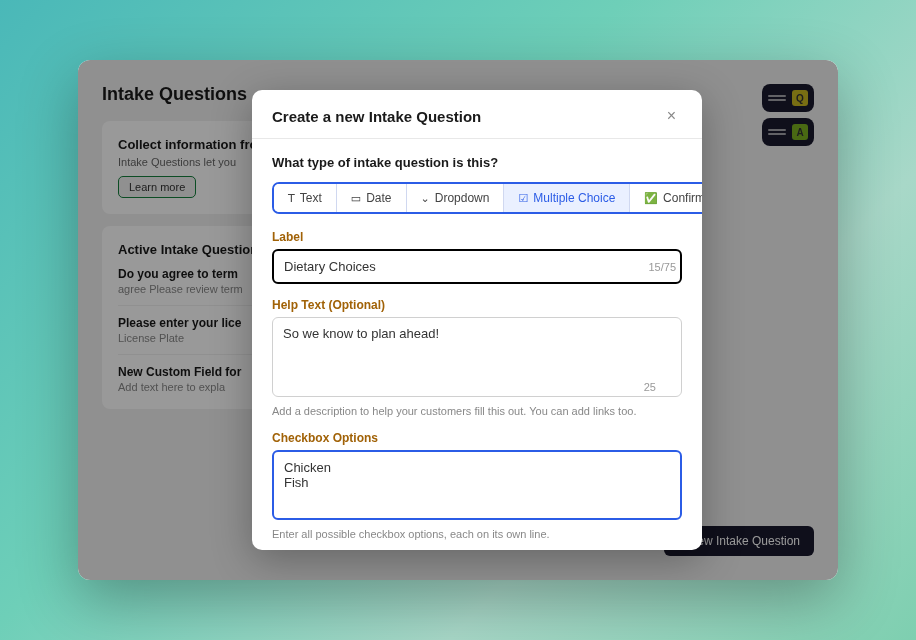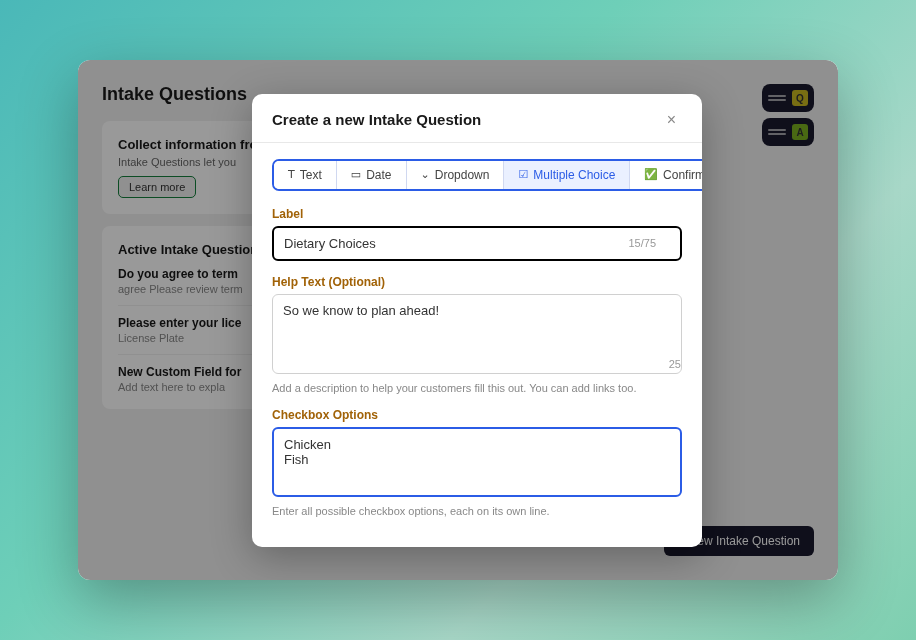--- a/index.html
+++ b/index.html
@@ -290,21 +290,21 @@
       outline: none;
       position: relative;
     }
 
     .input-wrapper {
       position: relative;
     }
 
     .input-counter {
       position: absolute;
-      right: 26px;
+      right: 6px;
       top: 50%;
       transform: translateY(-50%);
       font-size: 11px;
       color: #999;
     }
 
     .form-hint {
       font-size: 11px;
       color: #888;
       margin-top: 4px;
@@ -322,21 +322,21 @@
       font-size: 13px;
       color: #333;
       resize: none;
       height: 80px;
       outline: none;
       font-family: inherit;
     }
 
     .textarea-counter {
       position: absolute;
-      right: 1px;
+      right: 26px;
       bottom: 8px;
       font-size: 11px;
       color: #999;
     }
 
     .checkbox-options-textarea {
       width: 100%;
       border: 2px solid #2b5ce6;
       border-radius: 6px;
       padding: 8px 10px;
@@ -400,20 +400,21 @@
     <div class="modal-overlay">
       <div class="modal">
 
         <div class="modal-header">
           <h2>Create a new Intake Question</h2>
           <button class="modal-close">×</button>
         </div>
 
         <div class="modal-body">
 
+          <div class="modal-question">What type of intake question is this?</div>
 
           <div class="tab-bar">
             <button class="tab-item">
               <span class="tab-icon">𝖳</span>
               <span>Text</span>
             </button>
             <button class="tab-item">
               <span class="tab-icon">▭</span>
               <span>Date</span>
             </button>

